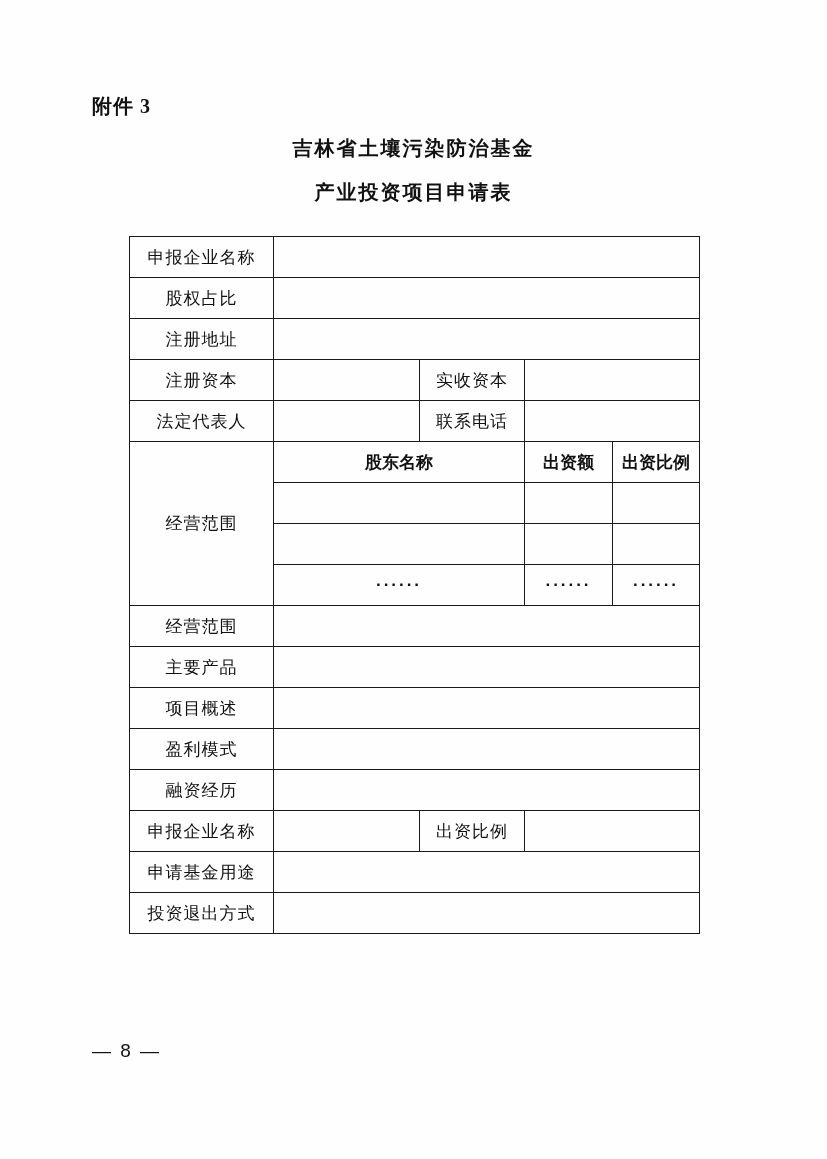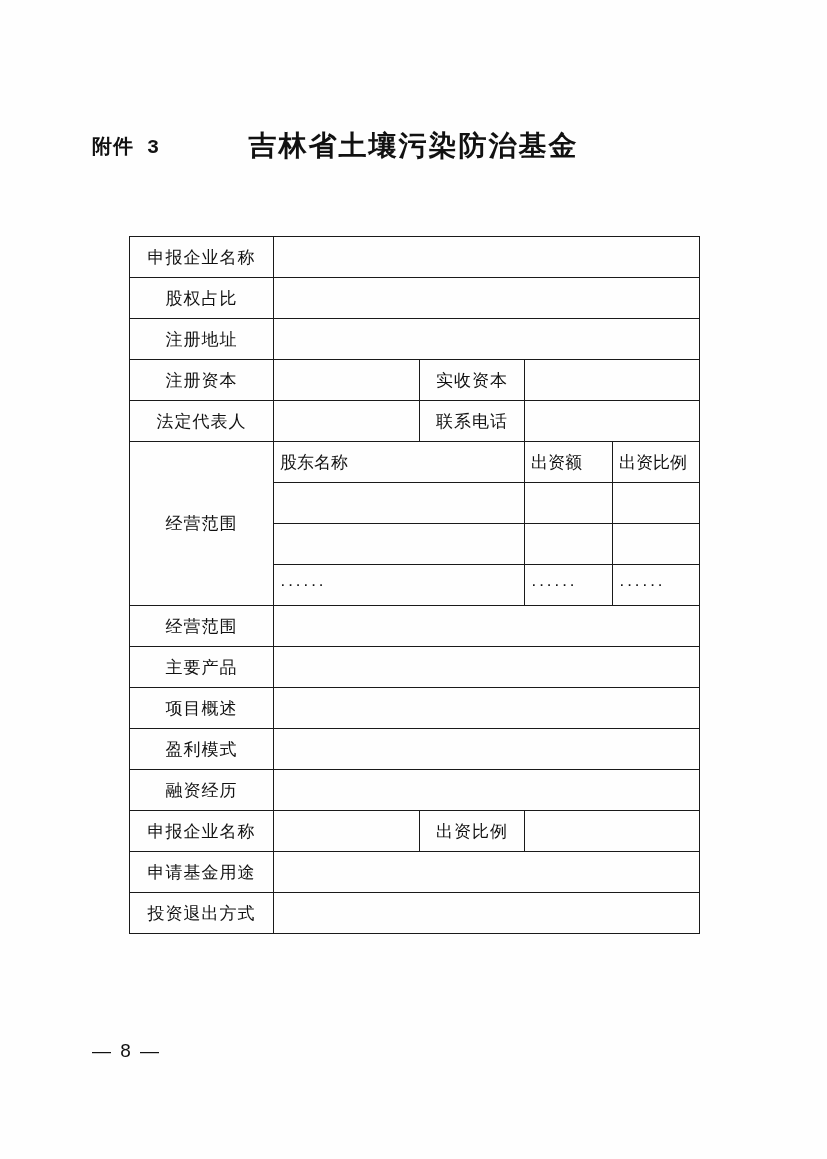--- a/index.html
+++ b/index.html
@@ -22,38 +22,37 @@
   }
 
   
   .attach-label {
     position: absolute;
     left: 92px;
     top: 93px;
     font-size: 20px;
     font-weight: bold;
     letter-spacing: 1px;
-    font-family: Liberation Mono, monospace;
-    margin-top: 40px;
+    font-family: Liberation Serif, serif;
   }
 
   
   .title-block {
     position: absolute;
     left: 0;
     right: 0;
     top: 126px;
     text-align: center;
   }
   .title-line {
-    font-size: 28px;
+    font-size: 20px;
     font-weight: bold;
     letter-spacing: 2px;
     line-height: 44px;
-    font-family: Liberation Mono, monospace;
+    font-family: Liberation Serif, serif;
   }
 
   
   .form-wrap {
     position: absolute;
     left: 129px;
     top: 236px;
     width: 570px;
   }
   table.form {
@@ -72,20 +71,22 @@
   td.label {
     text-align: center;
     letter-spacing: 1px;
     white-space: nowrap;
     margin-top: 28px;
   }
   td.value {
     text-align: left;
   }
   td.center {
+    text-align: center;
+    font-weight: bold;
   }
   .dots {
     letter-spacing: 2px;
     font-size: 16px;
   }
 
   
   .footer {
     position: absolute;
     left: 92px;
@@ -97,20 +98,21 @@
 </style>
 </head>
 <body>
 
 <div class="page">
 
   <div class="attach-label">附件 3</div>
 
   <div class="title-block">
     <div class="title-line">吉林省土壤污染防治基金</div>
+    <div class="title-line">产业投资项目申请表</div>
   </div>
 
   <div class="form-wrap">
     <table class="form">
       <colgroup>
         <col style="width:144px">
         <col style="width:146px">
         <col style="width:105px">
         <col style="width:88px">
         <col style="width:87px">

